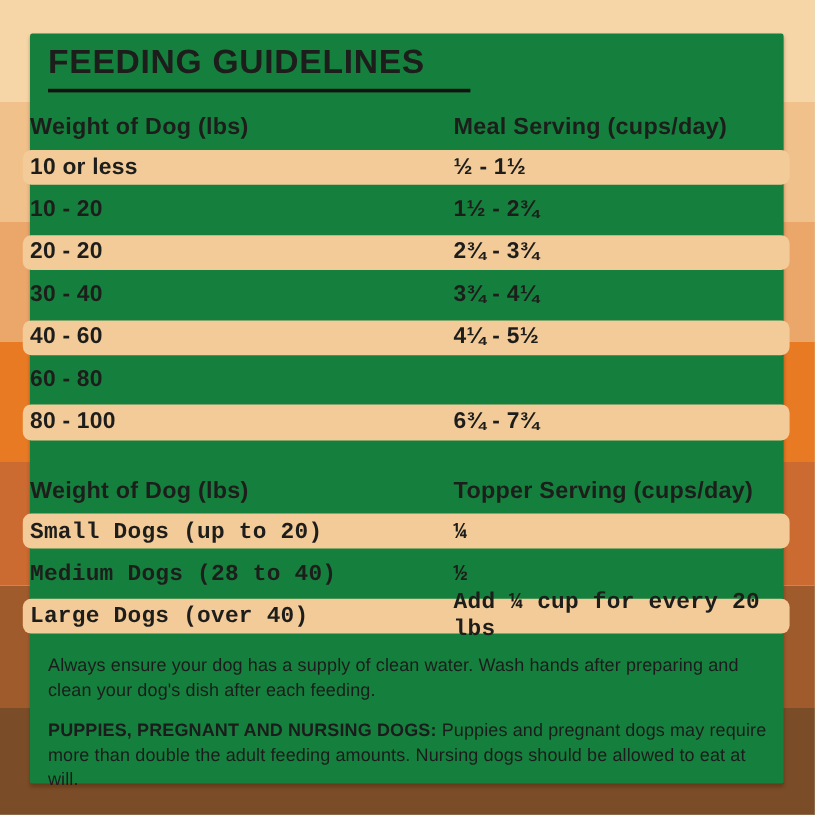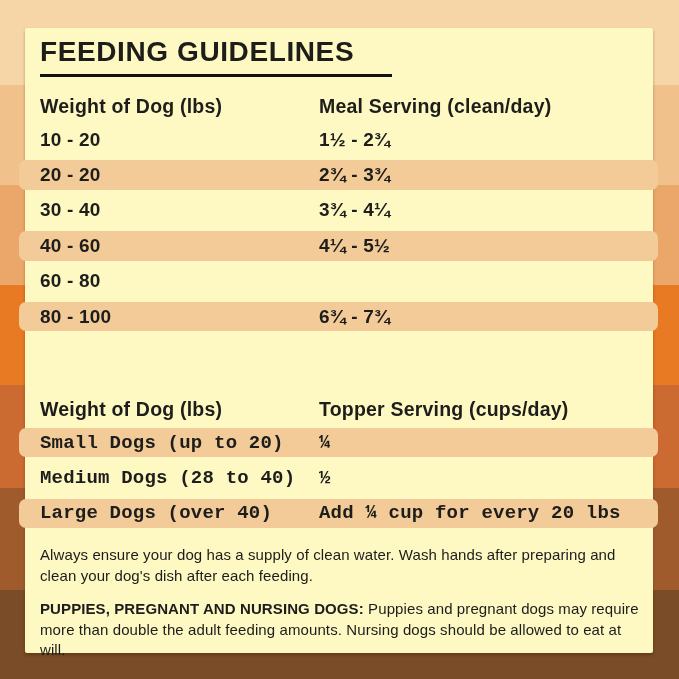--- a/index.html
+++ b/index.html
@@ -14,21 +14,21 @@
   .band.b0 { height: 85px; }
   .band.b1 { height: 100px; }
   .band.b2 { height: 100px; }
   .band.b3 { height: 100px; }
   .band.b4 { height: 103px; }
   .band.b5 { height: 102px; }
   .band.b6 { height: 89px; }
 
   .card {
     position: absolute; left: 25px; top: 28px; width: 628px; height: 625px;
-    background: #fef9c3; border-radius: 2px;
+    background: #15803d; border-radius: 2px;
     box-shadow: 0 2px 3px rgba(60,30,0,0.35);
   }
   .title {
     position: absolute; top: 8px; left: 15px; margin: 0;
     font-size: 28px; font-weight: bold; letter-spacing: 0.6px;
     color: var(--ink); white-space: nowrap;
   }
   .rule {
     position: absolute; top: 46px; left: 15px; width: 352px; height: 3px;
     background: #121212;
@@ -43,21 +43,21 @@
   .tbody.t1b { top: 94px; }
   .tbody.t2b { top: 397px; font-family: Liberation Mono, monospace; }
 
   .row { position: relative; height: 35.4px; display: flex; align-items: center; }
   .row.hl::before {
     content: ""; position: absolute; left: -6px; right: -5px; top: 3px; bottom: 3px;
     background: var(--hl); border-radius: 7px;
   }
   .row span { position: relative; z-index: 1; font-size: 19px; font-weight: bold; color: var(--ink); letter-spacing: 0.2px; }
 
-  .c1 { box-sizing: border-box; width: 294px; padding-left: 15px; flex: none; }
+  .c1 { box-sizing: border-box; width: 353px; flex: none; }
   .c2 { flex: 1; }
 
   .note {
     position: absolute; left: 15px; margin: 0;
     font-size: 15px; line-height: 1.38; color: #1c1c1c; letter-spacing: 0.1px;
   }
   .note.n1 { top: 517px; width: 600px; }
   .note.n2 { top: 571px; width: 606px; }
   .note strong { font-weight: bold; }
 </style>
@@ -76,24 +76,28 @@
     <div class="band b6" style="background: rgb(122, 76, 39);"></div>
   </div>
 
   <div class="card">
 
     <h1 class="title">FEEDING GUIDELINES</h1>
     <div class="rule"></div>
 
     <div class="thead t1">
       <span class="c1">Weight of Dog (lbs)</span>
-      <span class="c2">Meal Serving (clean/day)</span>
+      <span class="c2">Meal Serving (cups/day)</span>
     </div>
 
     <div class="tbody t1b">
+      <div class="row hl">
+        <span class="c1">10 or less</span>
+        <span class="c2">½ - 1½</span>
+      </div>
       <div class="row">
         <span class="c1">10 - 20</span>
         <span class="c2">1½ - 2¾</span>
       </div>
       <div class="row hl">
         <span class="c1">20 - 20</span>
         <span class="c2">2¾ - 3¾</span>
       </div>
       <div class="row">
         <span class="c1">30 - 40</span>

